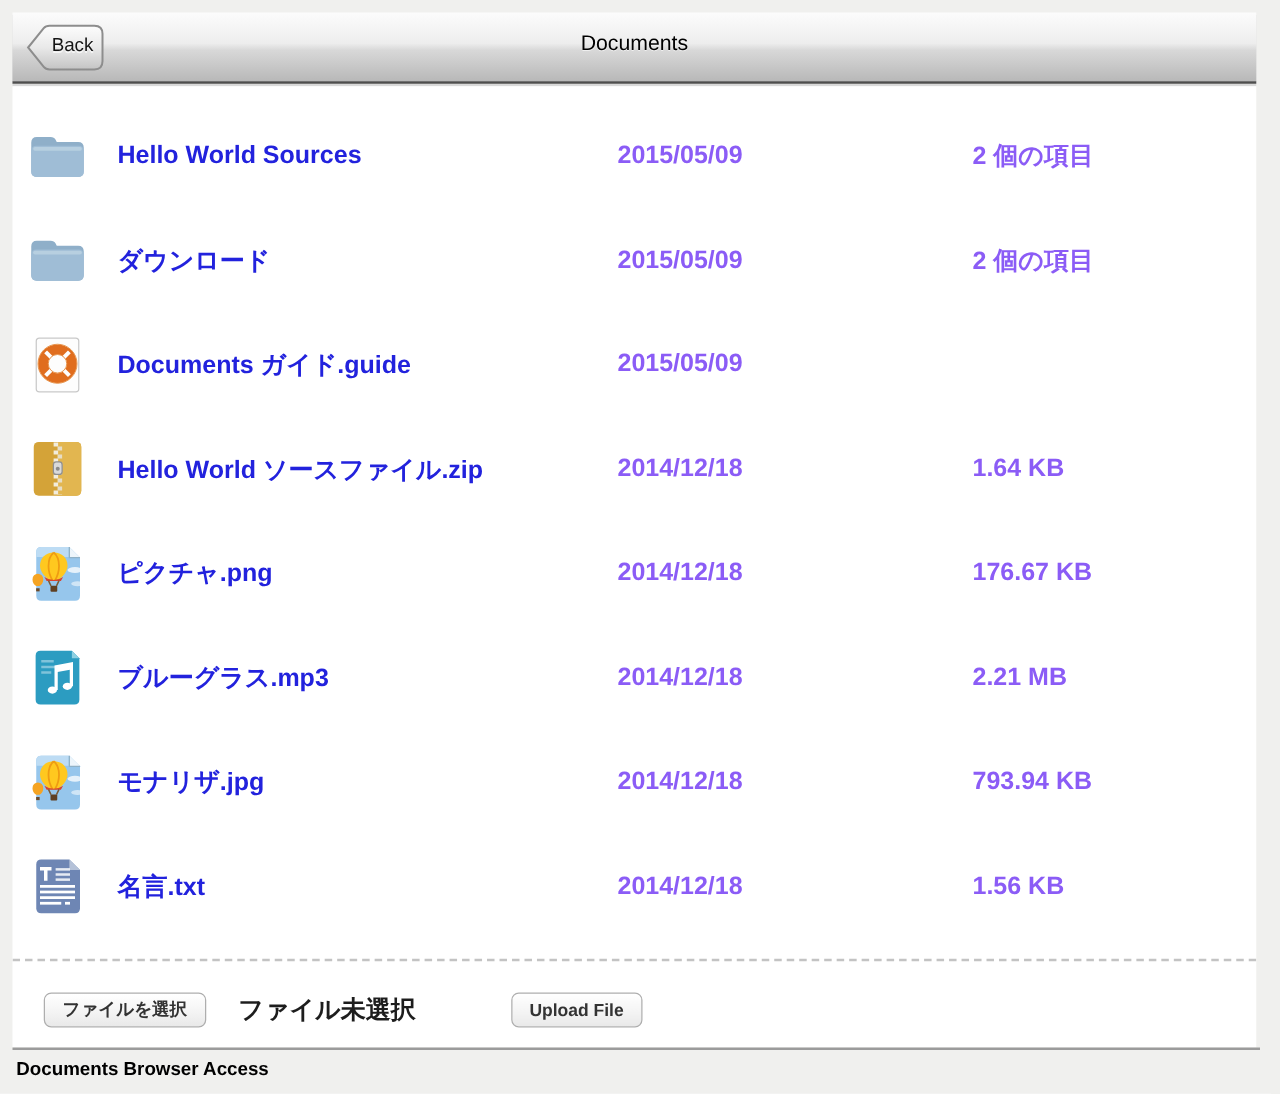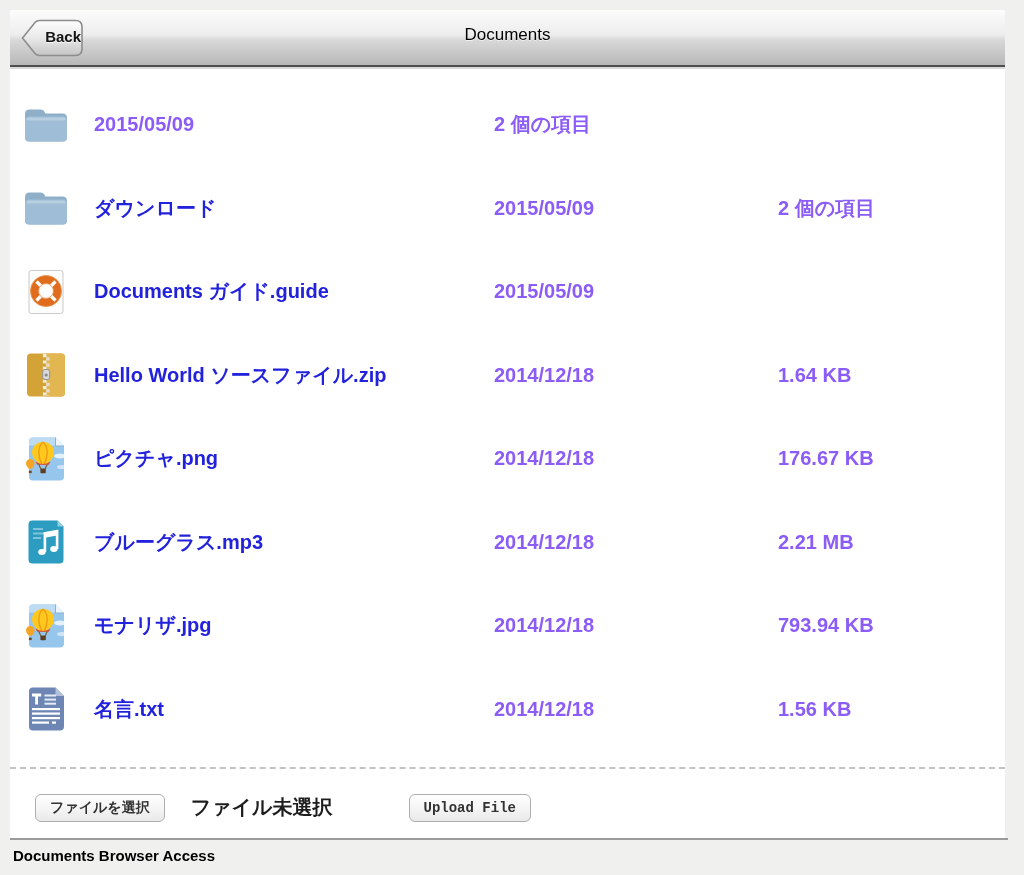--- a/index.html
+++ b/index.html
@@ -23,21 +23,21 @@
     text-align: center; font-size: 17px; font-weight: normal; color: #000;
     text-shadow: 0 1px 0 rgba(255,255,255,.6);
   }
   .back-btn {
     position: absolute; left: 10px; top: 8px; width: 64px; height: 40px;
     cursor: pointer;
   }
   .back-btn svg { position: absolute; left: 0; top: 0; }
   .back-label {
     position: absolute; left: 15px; right: 3px; top: 10px;
-    text-align: right; font-size: 15px; font-weight: bold; color: #141414;
+    text-align: center; font-size: 15px; font-weight: normal; color: #141414;
     text-shadow: 0 1px 0 rgba(255,255,255,.7);
   }
 
   
   .content {
     position: absolute; left: 10px; top: 69px; width: 995px; height: 769px;
     background: #ffffff; overflow: hidden;
   }
   .list { padding: 14px 0 16px 0; }
   .row {
@@ -57,21 +57,21 @@
   .date, .size { color: #8b5cf6; font-size: 20px; font-weight: bold; }
 
   
   .upload-bar {
     border-top: 2px dashed #c3c3c3;
     height: 71px; box-sizing: border-box;
     display: flex; align-items: center;
     padding: 8px 0 0 25px;
   }
   .form-btn {
-    font-family: Liberation Mono, monospace;
+    font-family: Liberation Sans, sans-serif;
     font-size: 14px; font-weight: bold; color: #333;
     background: linear-gradient(to bottom, #ffffff, #f4f4f4 55%, #e9e9e9);
     border: 1px solid #aeaeae; border-radius: 6px;
     height: 28px; padding: 3px 14px; cursor: pointer;
   }
   .no-file { font-size: 20px; font-weight: bold; color: #1d1d1d; margin-left: 26px; }
   .upload-btn { margin-left: 76px; }
 
   
   .page-footer {
@@ -108,20 +108,21 @@
   <div class="content">
     <div class="list" id="file-list">
         <div class="row">
     <span class="icon">
             <svg width="48" height="48" viewBox="0 0 48 48">
     <path d="M3 13 q0-4.5 4.5-4.5 h11 q2.8 0 4 2.2 l0.9 1.8 h17.1 q4.5 0 4.5 4.5 v19 q0 4.5-4.5 4.5 h-33 q-4.5 0-4.5-4.5 z" fill="#8fafc9"></path>
     <rect x="3" y="15.5" width="42" height="25" rx="4" fill="#9fbdd6"></rect>
     <rect x="4.5" y="16.5" width="39" height="3" rx="1.5" fill="#b7cfe0"></rect>
   </svg>
           </span>
+    <a class="name" href="#">Hello World Sources</a>
     <span class="date">2015/05/09</span>
     <span class="size">2 個の項目</span>
   </div>
         <div class="row">
     <span class="icon">
             <svg width="48" height="48" viewBox="0 0 48 48">
     <path d="M3 13 q0-4.5 4.5-4.5 h11 q2.8 0 4 2.2 l0.9 1.8 h17.1 q4.5 0 4.5 4.5 v19 q0 4.5-4.5 4.5 h-33 q-4.5 0-4.5-4.5 z" fill="#8fafc9"></path>
     <rect x="3" y="15.5" width="42" height="25" rx="4" fill="#9fbdd6"></rect>
     <rect x="4.5" y="16.5" width="39" height="3" rx="1.5" fill="#b7cfe0"></rect>
   </svg>

